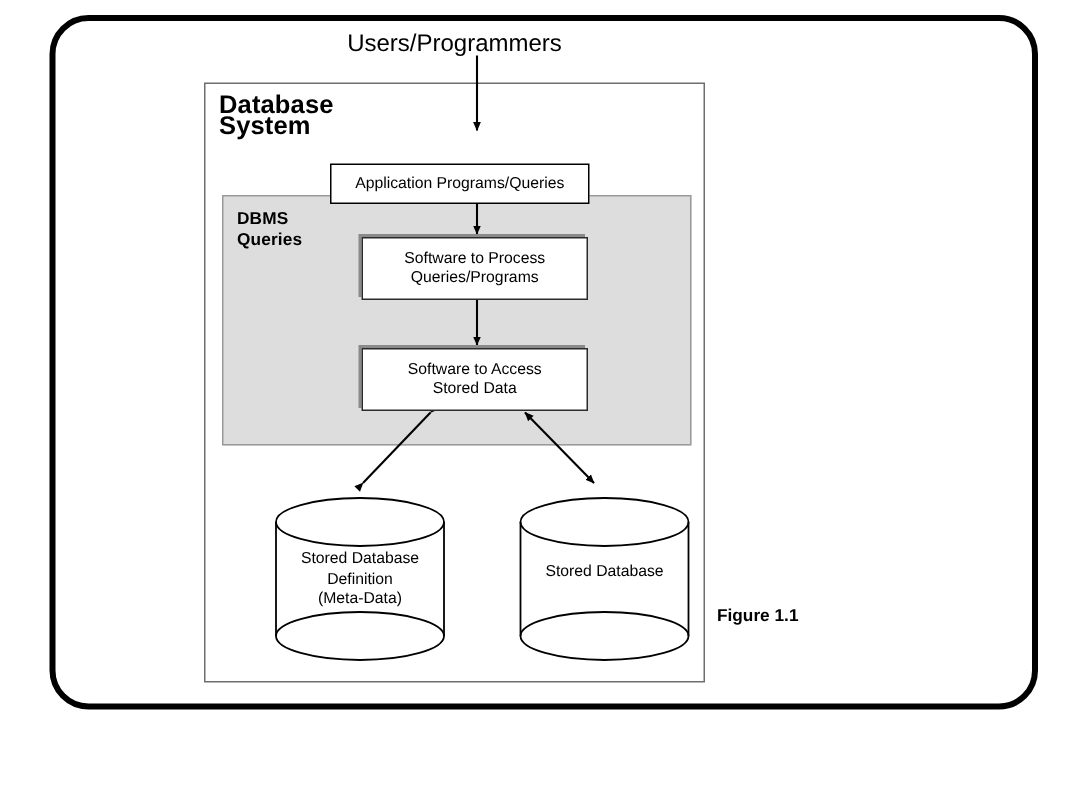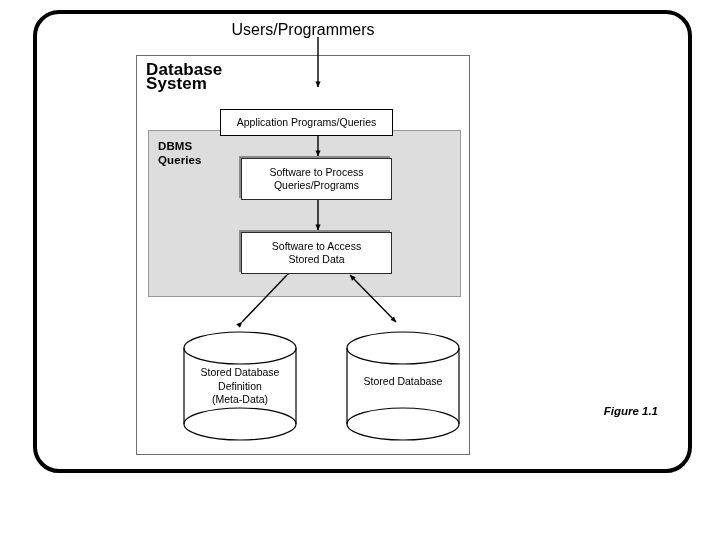--- a/index.html
+++ b/index.html
@@ -149,24 +149,23 @@
   #cylinder-meta .cyl-text { top: 36px; }
   #cylinder-db { left: 345px; top: 330px; width: 116px; height: 112px; }
   #cylinder-db .cyl-text { top: 45px; }
 
   
   #figure-caption {
     position: absolute;
     left: 478px;
     top: 404px;
     width: 180px;
-    text-align: right;
+    text-align: left;
     font-size: 10.5px;
     line-height: 14px;
-    font-style: italic;
   }
   #figure-caption-title {
     display: block;
     font-weight: bold;
     font-size: 11.5px;
     line-height: 15px;
   }
   #figure-caption-sub {
     display: block;
     white-space: pre-line;

